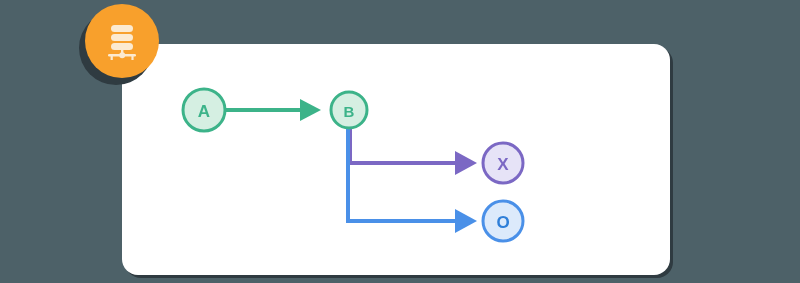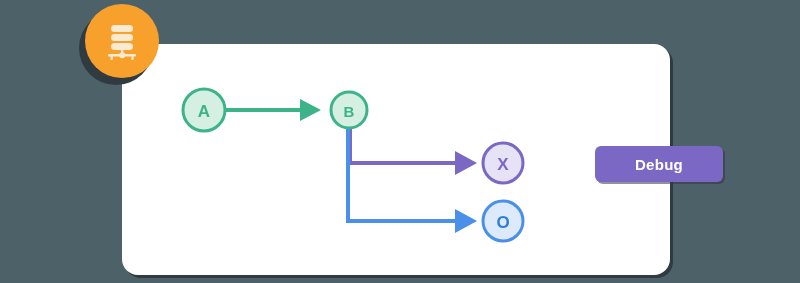--- a/index.html
+++ b/index.html
@@ -146,15 +146,14 @@
       <rect x="11" y="15" width="22" height="7" rx="3.5" fill="#fcead0"></rect>
       <rect x="11" y="24" width="22" height="7" rx="3.5" fill="#fcead0"></rect>
       <rect x="21" y="31" width="2.4" height="5" fill="#fcead0"></rect>
       <rect x="8" y="35" width="28" height="2.4" rx="1.2" fill="#fcead0"></rect>
       <circle cx="22.2" cy="36.2" r="3" fill="#fcead0"></circle>
       <rect x="10.6" y="37" width="2.2" height="4" fill="#fcead0"></rect>
       <rect x="31.4" y="37" width="2.2" height="4" fill="#fcead0"></rect>
     </svg>
   </div>
 
-  <button id="debug-btn">Debug</button>
 
 </div>
 
 </body></html>

